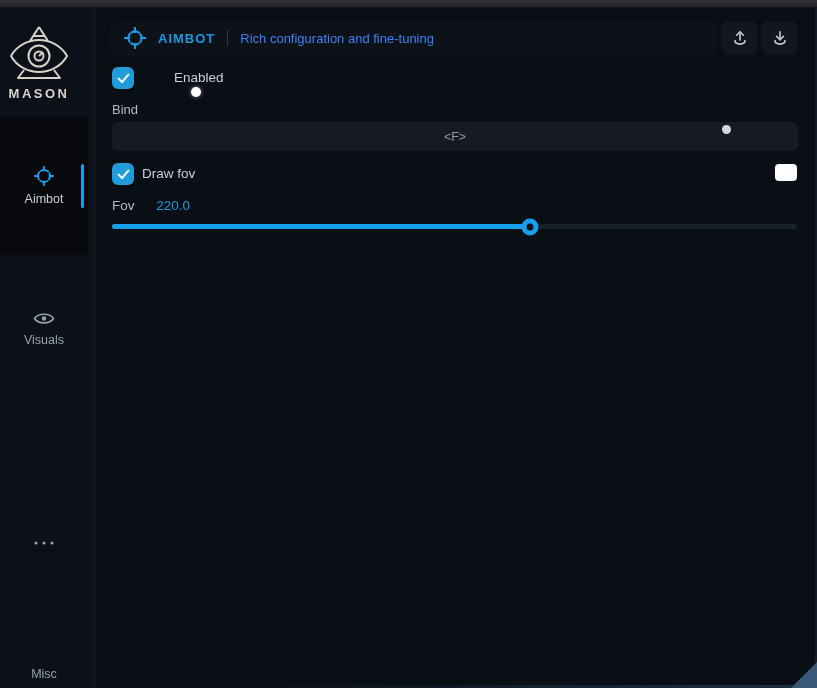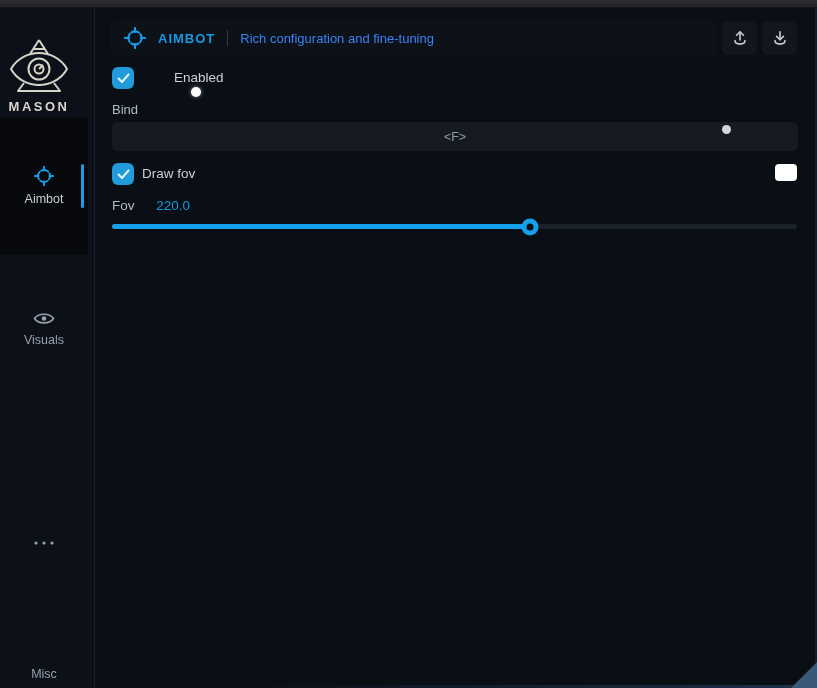--- a/index.html
+++ b/index.html
@@ -18,21 +18,21 @@
   
   .right-edge {
     position:absolute; top:8px; right:0; bottom:0; width:2px;
     background:#131b28;
   }
   
   .sidebar {
     position:absolute; top:8px; left:0; bottom:0; width:95px;
     background:#0c1018; border-right:1px solid #1a202a;
   }
-  .logo-wrap { width:78px; text-align:center; padding-top:29px; }
+  .logo-wrap { width:78px; text-align:center; padding-top:16px; }
   .brand-name {
     margin-top:4px; color:#d9d5cc; font-size:13px; font-weight:bold;
     letter-spacing:2.5px; text-align:center;
   }
   .nav-item {
     position:absolute; left:0; width:88px; height:141px;
     display:flex; flex-direction:column; align-items:center; justify-content:center;
     gap:6px; cursor:pointer;
   }
   .nav-item .nav-label { color:#98a0aa; font-size:12.5px; }

